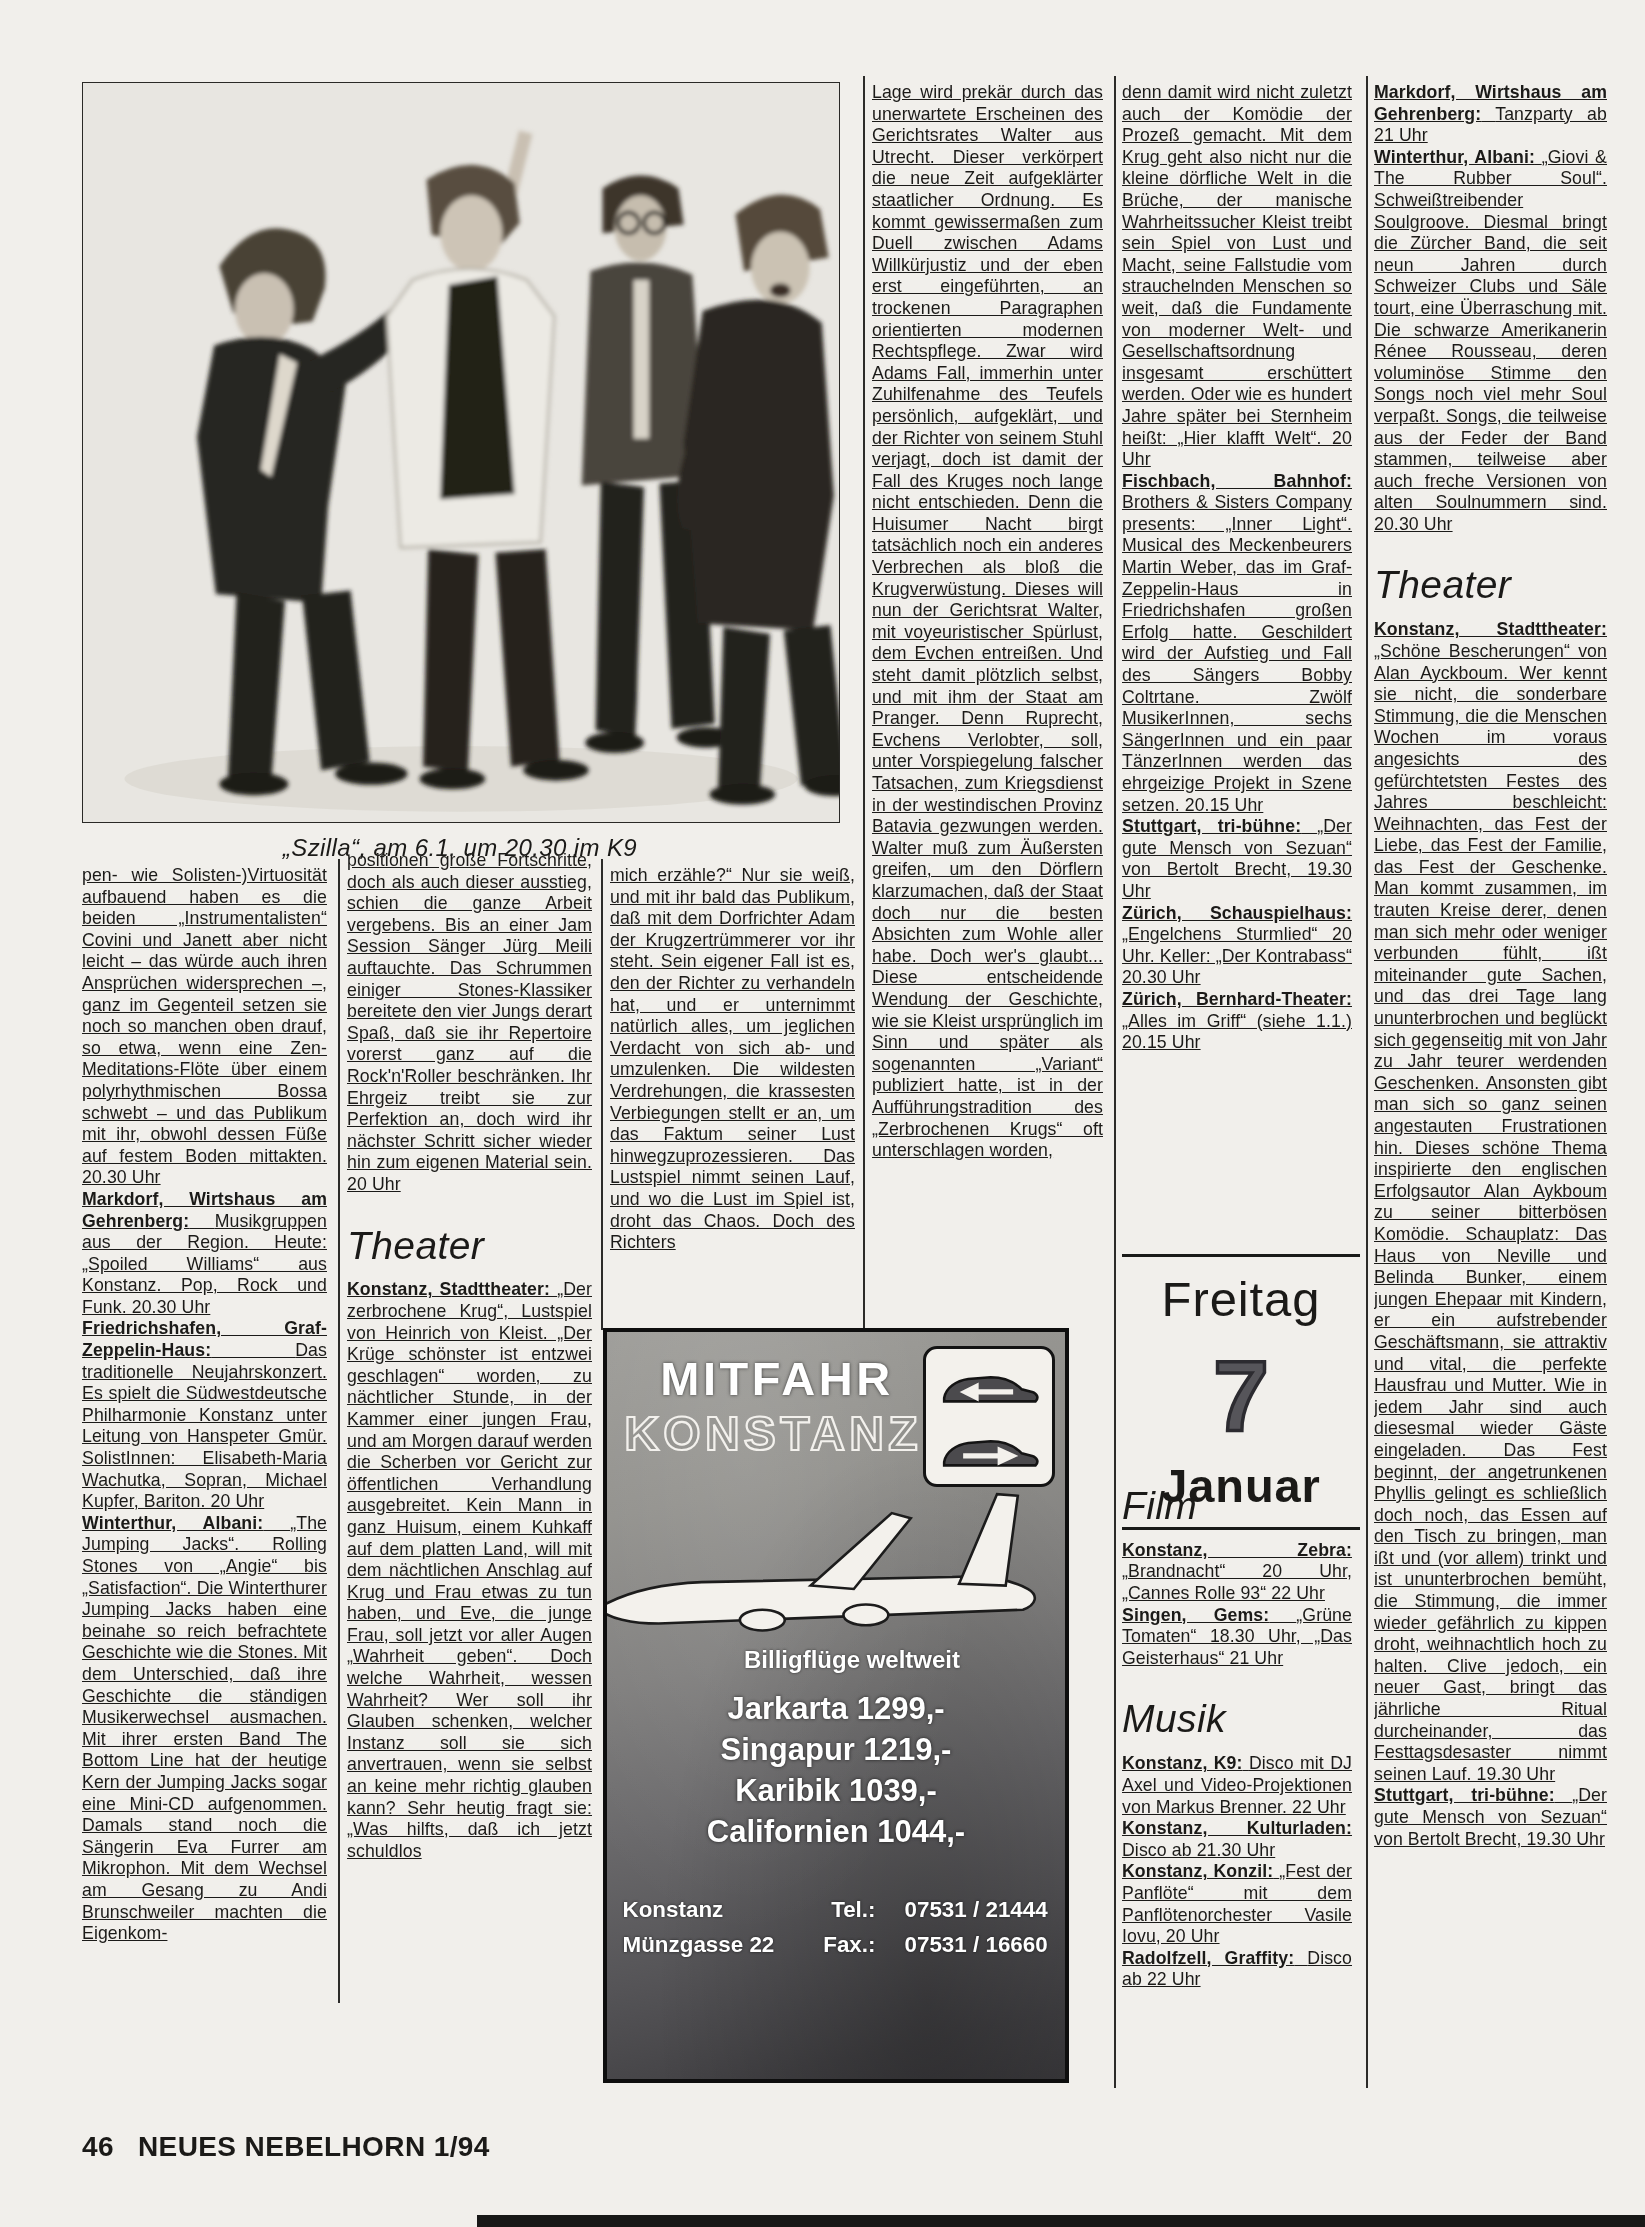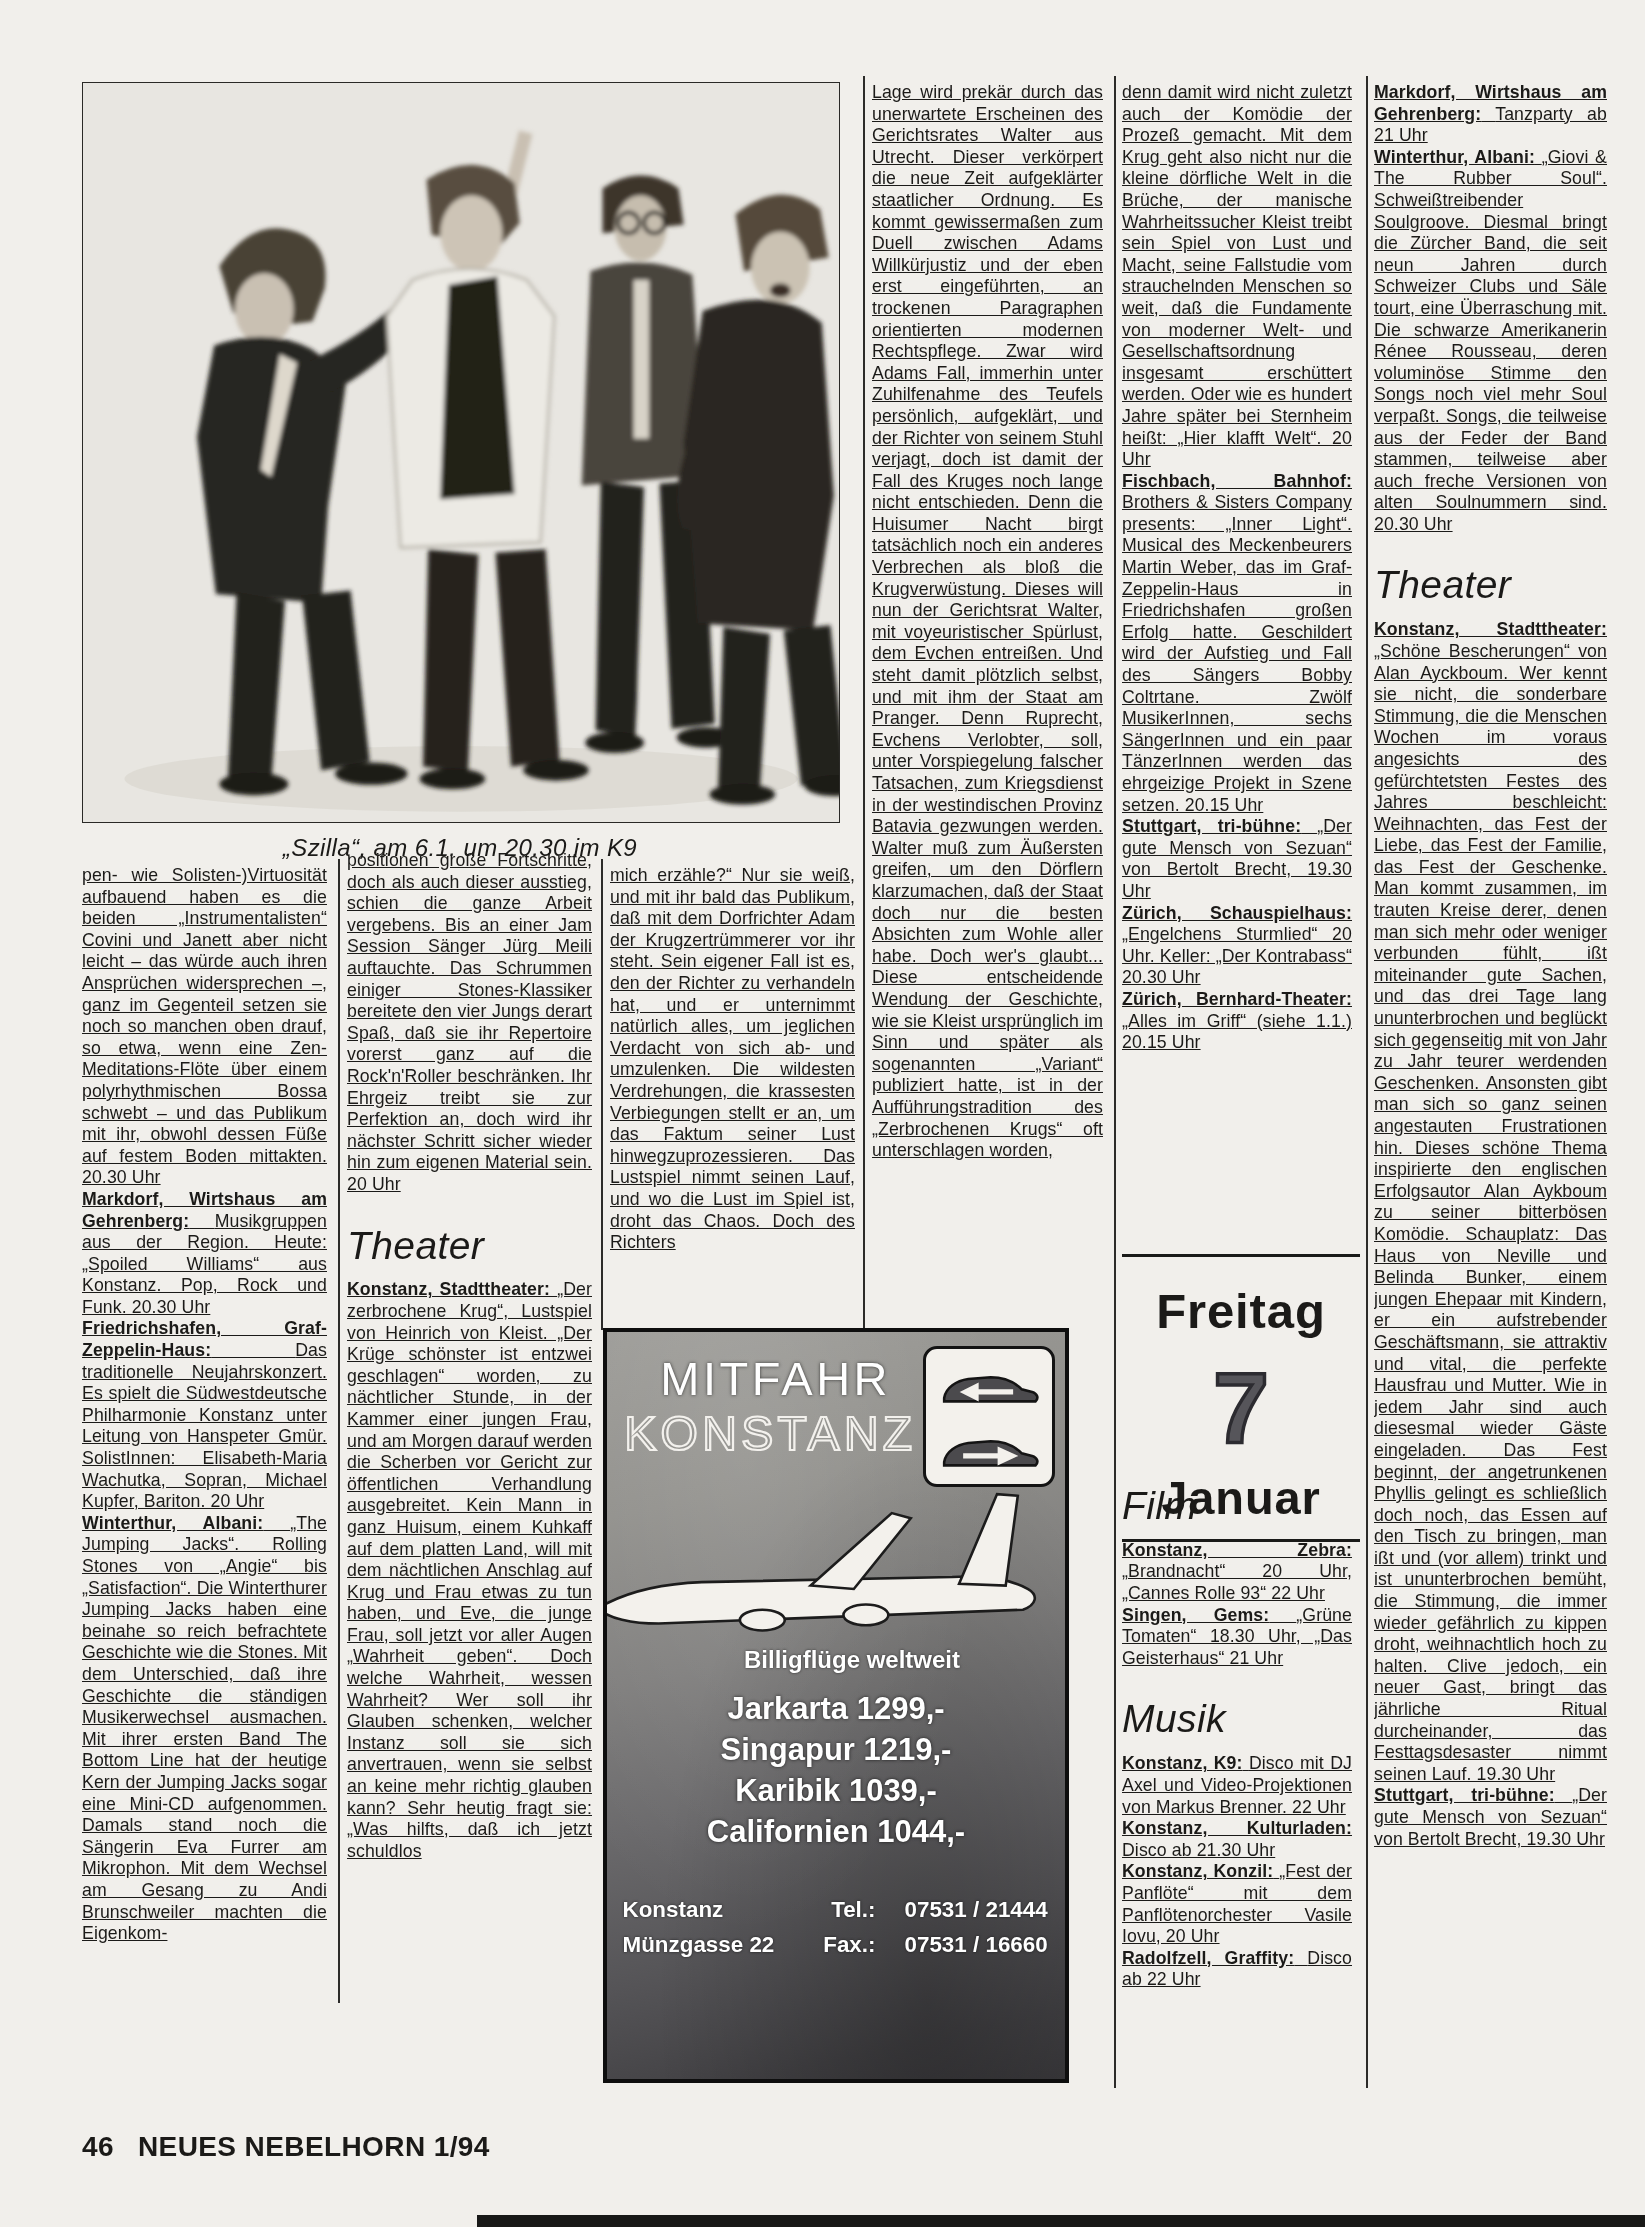--- a/index.html
+++ b/index.html
@@ -17,32 +17,32 @@
   .col p{margin:0;text-decoration:underline;}
   .h{font-weight:700;}
   .sec-head{font-style:italic;font-size:39px;line-height:1.1;font-weight:400;
             letter-spacing:0.4px;margin:29px 0 12px 0;text-align:left;}
   .sec-head.first{margin-top:12px;}
   
   .vrule{position:absolute;width:1.7px;background:#2c2b29;}
   .hrule{border:0;border-top:3.5px solid #1a1a18;margin:0;}
   
   .freitag{position:absolute;left:1122px;top:1254px;width:238px;text-align:center;}
-  .freitag .day{font-size:49px;font-weight:700;margin-top:26px;letter-spacing:0.9px;}
+  .freitag .day{font-size:49px;font-weight:400;margin-top:14px;letter-spacing:0.9px;}
   .freitag .num{font-size:100px;font-weight:700;line-height:1.0;margin:19px 0 12px 0;
                 color:#56555a;-webkit-text-stroke:3.5px #2c2b30;}
   .freitag .month{font-size:47px;font-weight:700;margin-bottom:14px;letter-spacing:0.9px;}
   
   .ad{position:absolute;left:603px;top:1328px;width:466px;height:755px;box-sizing:border-box;
       border:4.3px solid #0e0e0e;color:#ffffff;overflow:hidden;
       background:
         radial-gradient(ellipse at 30% 15%, rgba(255,255,255,0.10), rgba(255,255,255,0) 55%),
         radial-gradient(ellipse at 70% 90%, rgba(0,0,0,0.25), rgba(0,0,0,0) 60%),
         linear-gradient(168deg,#9c9b97 0%,#908f8b 22%,#7f7e7d 42%,#6a696b 60%,#555457 78%,#434245 92%,#3c3b3e 100%);}
-  .ad-title{position:relative;padding:19px 12px 0 17.3px;font-weight:400;}
+  .ad-title{position:relative;padding:19px 12px 0 17.3px;font-weight:700;}
   .ad-title .t1{font-size:47px;letter-spacing:3.5px;margin-left:36px;
                 text-shadow:0 0 3.5px rgba(25,25,25,0.8);}
   .ad-title .t2{font-size:47px;letter-spacing:2.6px;margin-left:1.7px;
                 text-shadow:0 0 3.5px rgba(25,25,25,0.8);}
   .ad-title .t3{font-size:48px;letter-spacing:4.3px;margin-left:0px;
                 color:rgba(135,134,131,0.25);-webkit-text-stroke:2.2px #f3f1ed;}
   .ad-carbox{position:absolute;right:10.4px;top:14px;width:126px;height:128px;
              background:#f3f1ec;border:3.5px solid #131313;border-radius:14px;
              display:flex;flex-direction:column;justify-content:space-around;align-items:center;padding:3.5px 0;}
   .ad-hours{margin:19px 15.5px 0 104px;text-align:center;font-weight:700;font-size:21.6px;line-height:31px;

